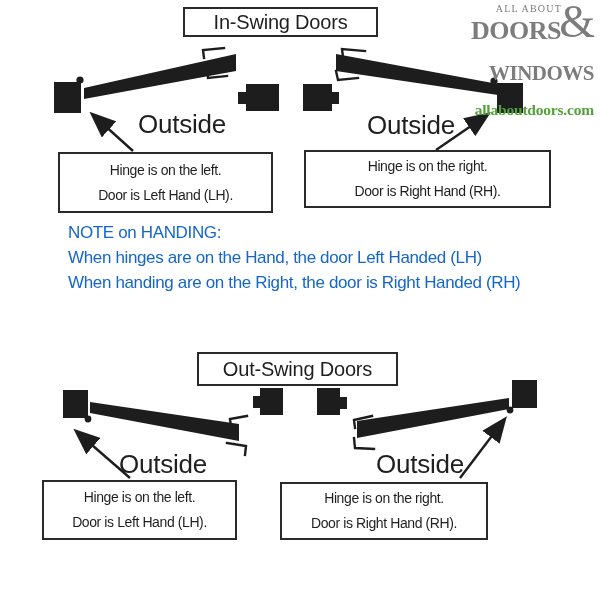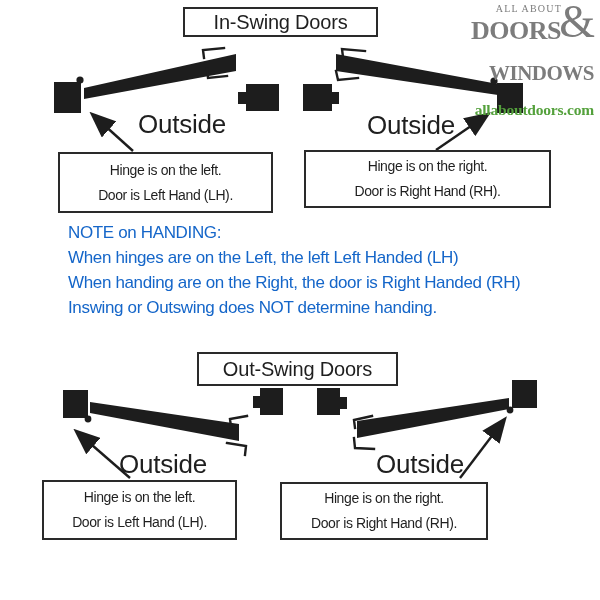--- a/index.html
+++ b/index.html
@@ -107,23 +107,22 @@
     <div>Hinge is on the left.</div>
     <div>Door is Left Hand (LH).</div>
   </div>
   <div class="box capbox" style="left:304px;top:150px;width:247px;height:58px">
     <div>Hinge is on the right.</div>
     <div>Door is Right Hand (RH).</div>
   </div>
 
   <div class="note">
     <div>NOTE on HANDING:</div>
-    <div>When hinges are on the Left, the left Left Handed (LH)</div>
+    <div>When hinges are on the Hand, the door Left Handed (LH)</div>
     <div>When handing are on the Right, the door is Right Handed (RH)</div>
-    <div>Inswing or Outswing does NOT determine handing.</div>
   </div>
 
   <div class="box titlebox" style="left:197px;top:352px;width:201px;height:34px">
     <span>Out-Swing Doors</span>
   </div>
   <div class="outside" style="left:163px;top:449px">Outside</div>
   <div class="outside" style="left:420px;top:449px">Outside</div>
   <div class="box capbox" style="left:42px;top:480px;width:195px;height:60px">
     <div>Hinge is on the left.</div>
     <div>Door is Left Hand (LH).</div>

